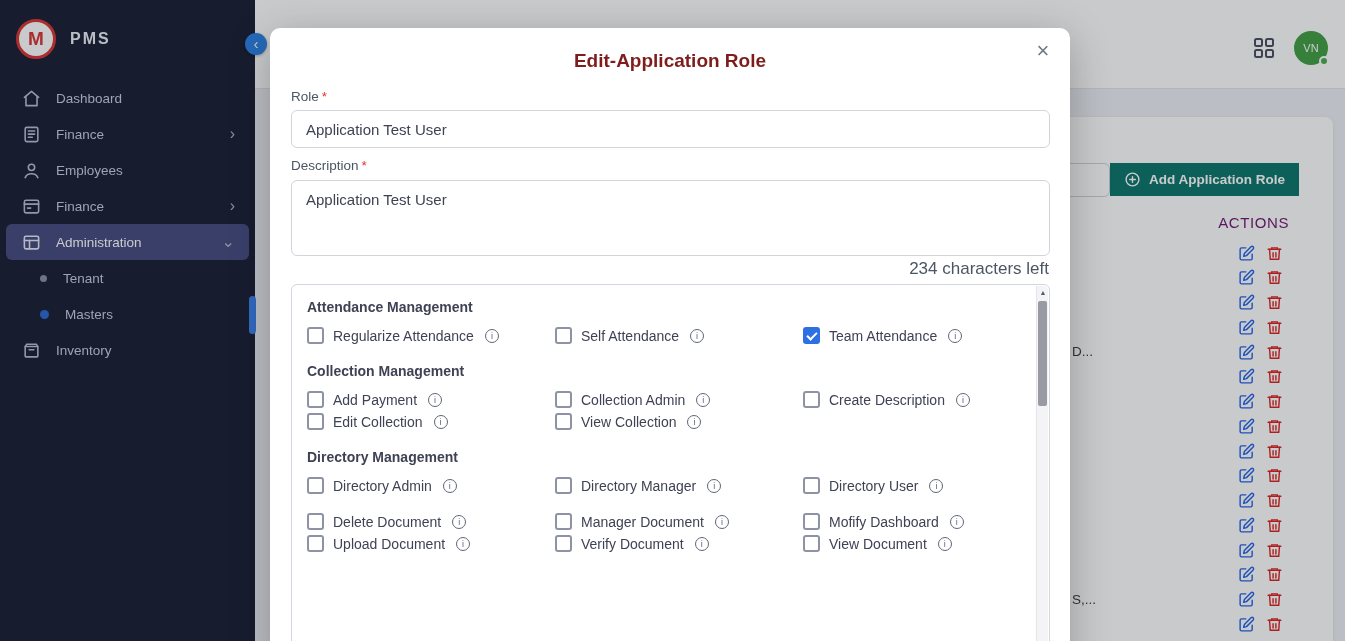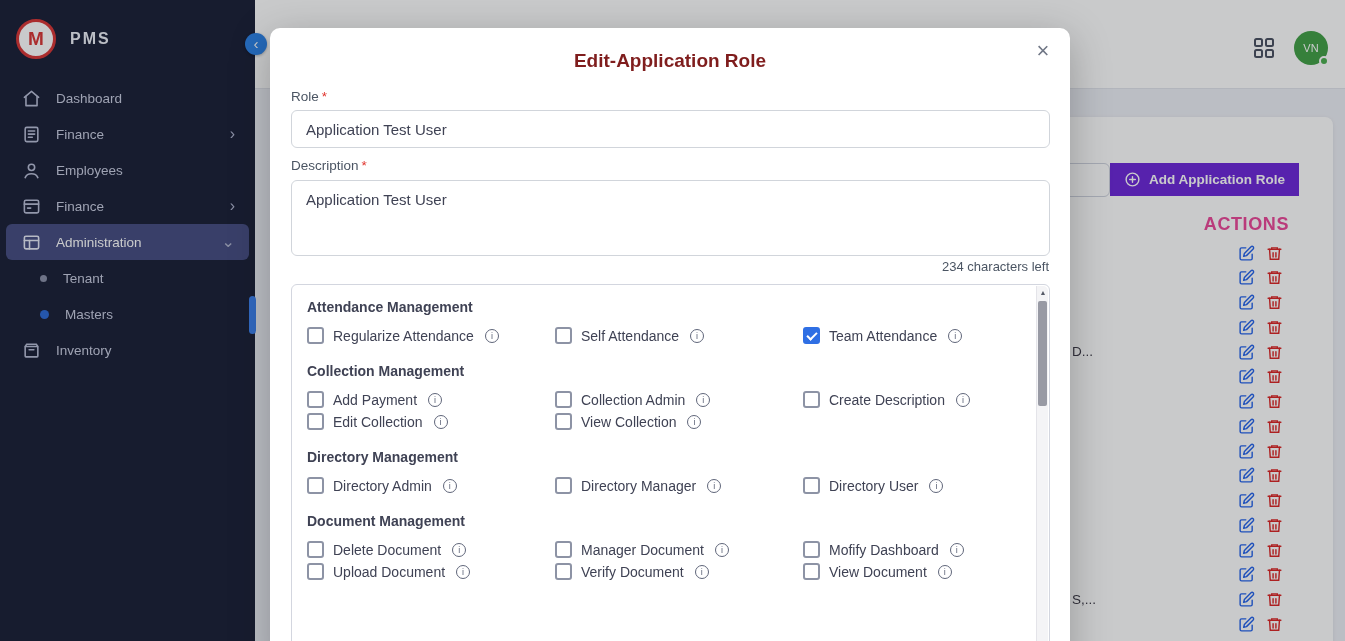--- a/index.html
+++ b/index.html
@@ -32,23 +32,23 @@
   .grid-btn { position:absolute; top:36px; right:69px; width:24px; height:24px; border:none; background:transparent; color:#4b5162; cursor:pointer; }
   .grid-btn svg { width:24px; height:24px; }
   .avatar { position:absolute; top:31px; right:17px; width:34px; height:34px; border-radius:50%; background:#43a047; color:#fff; font-size:11px; font-weight:400; display:flex; align-items:center; justify-content:center; cursor:pointer; }
   .online-dot { position:absolute; right:-1px; bottom:-1px; width:10px; height:10px; border-radius:50%; background:#4caf50; border:2px solid #ffffff; }
 
   .collapse-btn { position:absolute; left:245px; top:33px; width:22px; height:22px; border-radius:50%; border:none; background:#2d83e8; color:#fff; font-size:15px; line-height:20px; cursor:pointer; z-index:8; box-shadow:0 1px 3px rgba(0,0,0,.3); }
 
   
   .card { position:absolute; left:275px; top:117px; width:1058px; height:760px; background:#ffffff; border-radius:8px; box-shadow:0 1px 4px rgba(20,20,40,.08); }
   .search-input { position:absolute; top:46px; right:223px; width:180px; height:34px; border:1px solid #cfd3de; border-radius:6px; padding:0 12px; font-size:14px; color:#3f4254; background:#fff; }
-  .add-role-btn { position:absolute; top:46px; right:34px; height:33px; padding:0 14px; display:inline-flex; align-items:center; gap:8px; background:#6d28d9; color:#fff; border:none; border-radius:0; font-size:13.5px; font-weight:600; cursor:pointer; font-family:"Liberation Sans", sans-serif;text-align:right; }
+  .add-role-btn { position:absolute; top:46px; right:34px; height:33px; padding:0 14px; display:inline-flex; align-items:center; gap:8px; background:#0f766e; color:#fff; border:none; border-radius:0; font-size:13.5px; font-weight:600; cursor:pointer; font-family:"Liberation Sans", sans-serif;text-align:right; }
   .add-role-btn svg { width:17px; height:17px; }
-  .actions-header { position:absolute; top:97px; right:44px; font-size:18px; font-weight:700; color:#ec4899; letter-spacing:.6px; }
+  .actions-header { position:absolute; top:97px; right:44px; font-size:15px; font-weight:400; color:#701a75; letter-spacing:.6px; }
   .action-row { position:absolute; right:50px; height:20px; display:flex; align-items:center; gap:11px; }
   .icon-btn { width:17px; height:17px; border:none; background:transparent; padding:0; cursor:pointer; }
   .icon-btn svg { width:17px; height:17px; }
   .icon-btn.edit { color:#2563eb; }
   .icon-btn.del { color:#dc2626; }
   .partial-text { position:absolute; font-size:13.5px; color:#3f3c49; }
   .partial-1 { left:797px; top:227px; }
   .partial-2 { left:797px; top:475px; }
 
   
@@ -57,21 +57,21 @@
   
   .modal { position:absolute; left:270px; top:28px; width:800px; height:645px; background:#ffffff; border-radius:10px; box-shadow:0 10px 40px rgba(0,0,0,.25); z-index:100; }
   .m-title { position:absolute; top:22px; left:0; width:100%; text-align:center; font-size:19px; font-weight:700; color:#7f1d1d; }
   .m-close { position:absolute; top:8px; right:12px; width:30px; height:30px; border:none; background:transparent; color:#707786; font-size:22px; cursor:pointer; font-family:"Liberation Sans", sans-serif; }
   .field-label { position:absolute; left:21px; font-size:13.5px; color:#4b5563; }
   .req { color:#e0332c; margin-left:3px; }
   .lbl-role { top:61px; }
   .lbl-desc { top:130px; }
   .role-input { position:absolute; left:21px; top:82px; width:759px; height:38px; border:1px solid #d1d5db; border-radius:6px; padding:0 14px; font-size:15px; color:#3f4254; font-family:"Liberation Sans", sans-serif; }
   .desc-input { position:absolute; left:21px; top:152px; width:759px; height:76px; border:1px solid #d1d5db; border-radius:6px; padding:10px 14px; font-size:15px; color:#3f4254; resize:none; font-family:"Liberation Sans", sans-serif; }
-  .chars-left { position:absolute; top:231px; right:21px; font-size:13px; color:#4b5563; }
+  .chars-left { position:absolute; top:231px; right:21px; font-size:17px; color:#4b5563; }
 
   .perm-box { position:absolute; left:21px; top:256px; width:759px; height:372px; border:1px solid #d3d6df; border-radius:6px; overflow:hidden; }
   .perm-content { padding:14px 28px 14px 15px; }
   .perm-section { margin-bottom:19px; }
   .perm-title { font-size:14px; font-weight:700; color:#3f4254; margin-bottom:12px; }
   .perm-grid { display:grid; grid-template-columns:248px 248px 1fr; row-gap:5px; }
   .perm-item { display:flex; align-items:center; gap:9px; font-size:14px; color:#3f4254; cursor:pointer; }
   .cb { width:17px; height:17px; border:2px solid #8d93a5; border-radius:3px; background:#fff; display:inline-flex; align-items:center; justify-content:center; flex:none; }
   .cb.checked { background:#2f6fe4; border-color:#2f6fe4; }
   .cb.checked::after { content:""; width:4px; height:8px; border:solid #fff; border-width:0 2px 2px 0; transform:rotate(45deg); margin-bottom:2px; }
@@ -484,21 +484,20 @@
               <span class="info">i</span>
             </label>
             <label class="perm-item">
               <span class="cb"></span>
               <span>Directory User</span>
               <span class="info">i</span>
             </label>
           </div>
         </div>
         <div class="perm-section">
-          <div class="perm-title">Document Management</div>
           <div class="perm-grid">
             <label class="perm-item">
               <span class="cb"></span>
               <span>Delete Document</span>
               <span class="info">i</span>
             </label>
             <label class="perm-item">
               <span class="cb"></span>
               <span>Manager Document</span>
               <span class="info">i</span>

